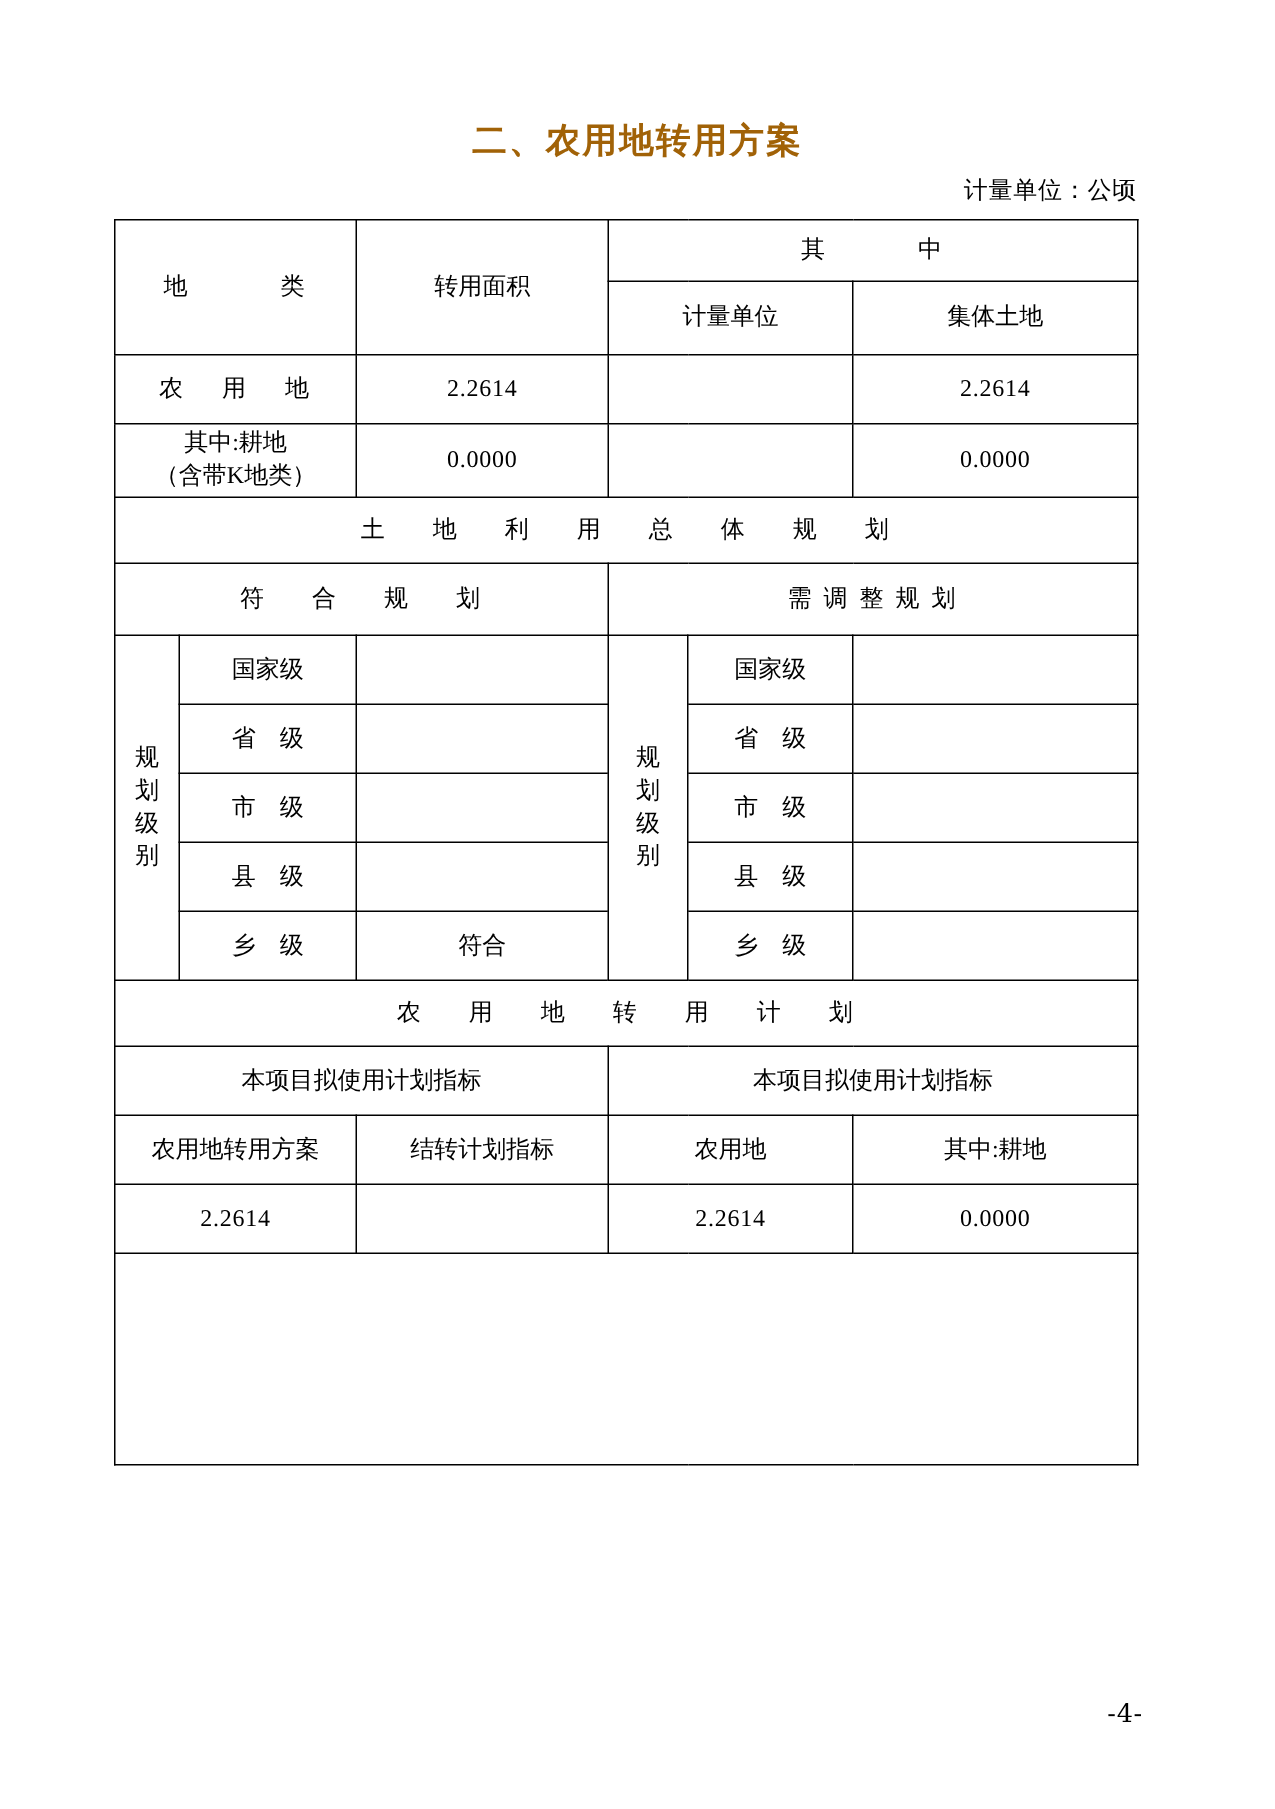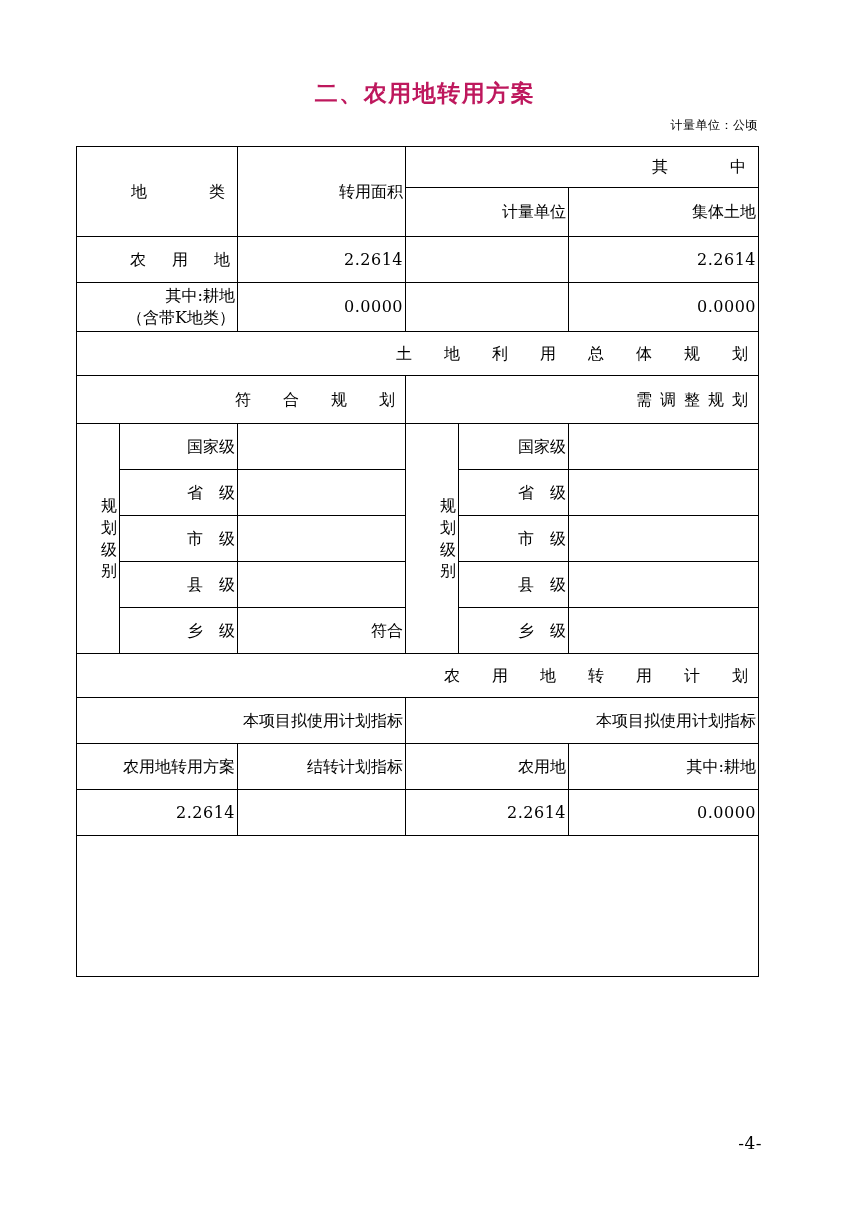--- a/index.html
+++ b/index.html
@@ -28,52 +28,53 @@
   .doc-title {
     position: absolute;
     left: 0;
     top: 78px;
     width: 850px;
     text-align: center;
     font-family: "DejaVu Sans", "Liberation Sans", sans-serif;
     font-size: 23px;
     font-weight: bold;
     letter-spacing: 1.5px;
-    color: #be185d;
+    color: #a16207;
   }
 
   
   .unit-caption {
     position: absolute;
     right: 92px;
     top: 117px;
-    font-size: 12px;
+    font-size: 16px;
     letter-spacing: 0.5px;
     white-space: nowrap;
   }
 
   
   .tbl-wrap {
     position: absolute;
     left: 76px;
     top: 146px;
     width: 682px;
   }
   table.main {
     border-collapse: collapse;
     table-layout: fixed;
     width: 682px;
   }
   table.main td {
     border: 1.6px solid #000;
-    text-align: right;
+    text-align: center;
     vertical-align: middle;
     font-size: 16px;
     padding: 0 2px;
     line-height: 1.35;
+    font-family: Liberation Serif, serif;
   }
   .sp1 { letter-spacing: 10px; padding-left: 10px !important; }
   .sp2 { letter-spacing: 5px;  padding-left: 5px !important; }
   .sp3 { letter-spacing: 8px;  padding-left: 8px !important; }
   .num {
     font-family: "DejaVu Serif", "Liberation Serif", serif;
     font-size: 15px;
     letter-spacing: 0.5px;
   }
   .two-line { line-height: 1.25; font-size: 15px; }

